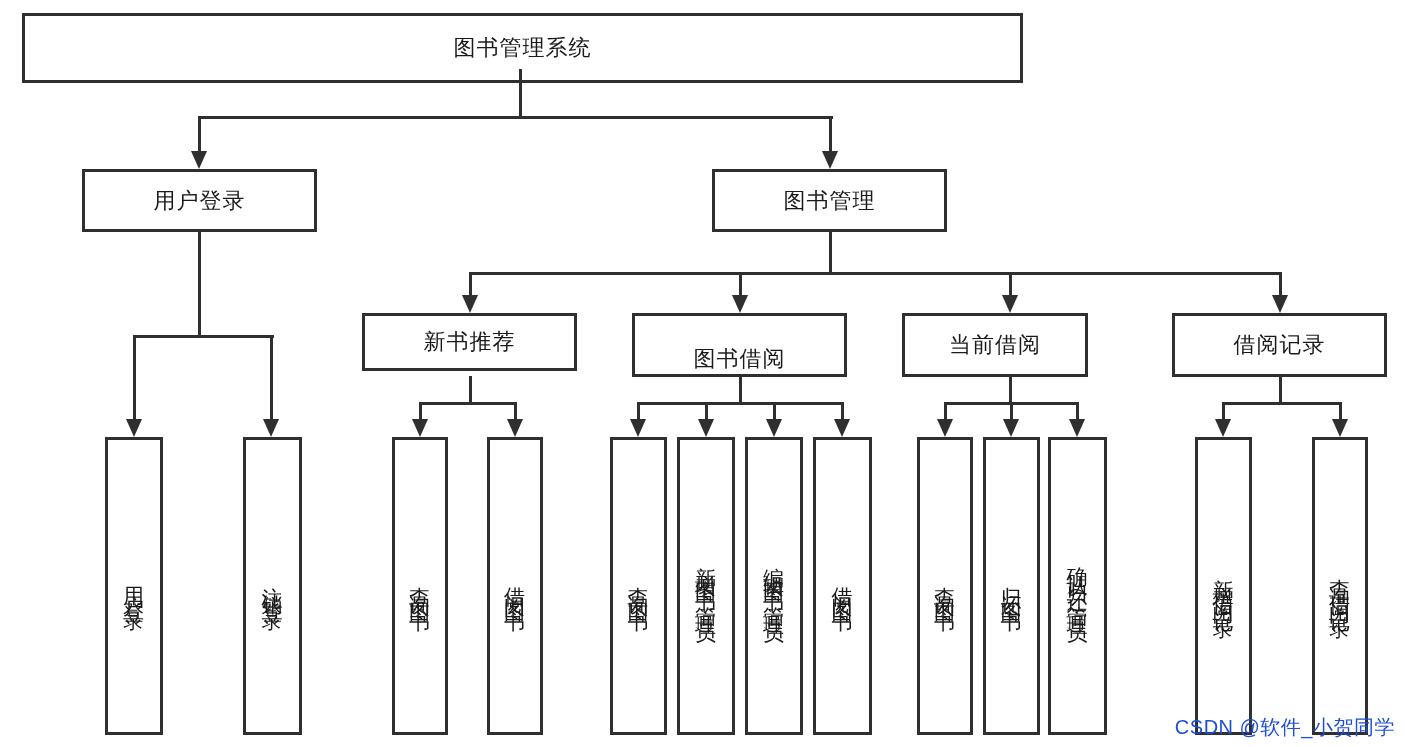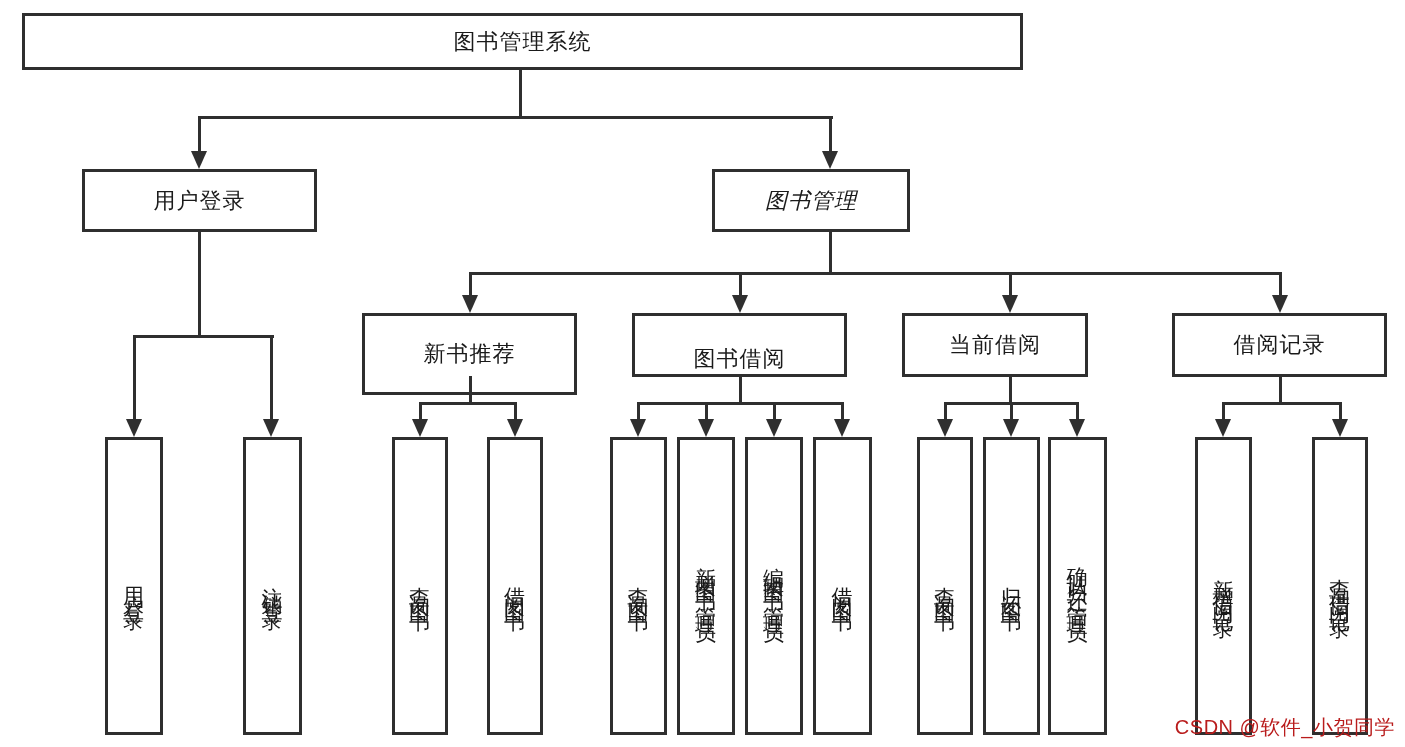--- a/index.html
+++ b/index.html
@@ -49,45 +49,45 @@
     width: 0; height: 0;
     border-left: 8px solid transparent;
     border-right: 8px solid transparent;
     border-top: 18px solid #2f2f2f;
   }
   .watermark {
     position: absolute;
     top: 714px;
     right: 10px;
     font-size: 20px;
-    color: #b91c1c;
+    color: #1d4ed8;
     letter-spacing: 0.5px;
     white-space: nowrap;
   }
 </style>
 </head>
 <body>
 
 <div class="canvas">
 
-  <div class="node" style="left:22px; top:13px; width:1001px; height:57px;">
+  <div class="node" style="left:22px; top:13px; width:1001px; height:70px;">
     <span>图书管理系统</span>
   </div>
 
   <div class="vl" style="left:519px; top:69px; height:49px;"></div>
   <div class="hl" style="left:198px; top:116px; width:635px;"></div>
   <div class="vl" style="left:198px; top:116px; height:37px;"></div>
   <div class="ah" style="left:191px; top:151px;"></div>
   <div class="vl" style="left:829px; top:116px; height:37px;"></div>
   <div class="ah" style="left:822px; top:151px;"></div>
 
   <div class="node" style="left:82px; top:169px; width:235px; height:63px;">
     <span>用户登录</span>
   </div>
-  <div class="node" style="left:712px; top:169px; width:198px; height:63px;font-style:italic;">
+  <div class="node" style="left:712px; top:169px; width:235px; height:63px;">
     <span>图书管理</span>
   </div>
 
   <div class="vl" style="left:198px; top:231px; height:107px;"></div>
   <div class="hl" style="left:133px; top:335px; width:141px;"></div>
   <div class="vl" style="left:133px; top:335px; height:86px;"></div>
   <div class="ah" style="left:126px; top:419px;"></div>
   <div class="vl" style="left:270px; top:335px; height:86px;"></div>
   <div class="ah" style="left:263px; top:419px;"></div>
 
@@ -95,21 +95,21 @@
   <div class="hl" style="left:469px; top:272px; width:813px;"></div>
   <div class="vl" style="left:469px; top:272px; height:25px;"></div>
   <div class="ah" style="left:462px; top:295px;"></div>
   <div class="vl" style="left:739px; top:272px; height:25px;"></div>
   <div class="ah" style="left:732px; top:295px;"></div>
   <div class="vl" style="left:1009px; top:272px; height:25px;"></div>
   <div class="ah" style="left:1002px; top:295px;"></div>
   <div class="vl" style="left:1279px; top:272px; height:25px;"></div>
   <div class="ah" style="left:1272px; top:295px;"></div>
 
-  <div class="node" style="left:362px; top:313px; width:215px; height:82px;">
+  <div class="node" style="left:362px; top:313px; width:215px; height:58px;">
     <span>新书推荐</span>
   </div>
   <div class="node" style="left:632px; top:313px; width:215px; height:64px;align-items:flex-end;">
     <span>图书借阅</span>
   </div>
   <div class="node" style="left:902px; top:313px; width:186px; height:64px;">
     <span>当前借阅</span>
   </div>
   <div class="node" style="left:1172px; top:313px; width:215px; height:64px;">
     <span>借阅记录</span>

